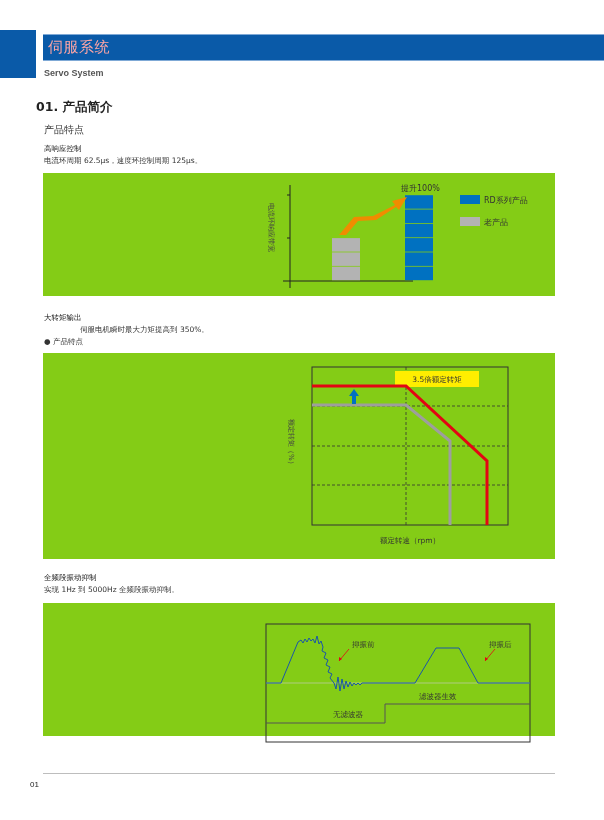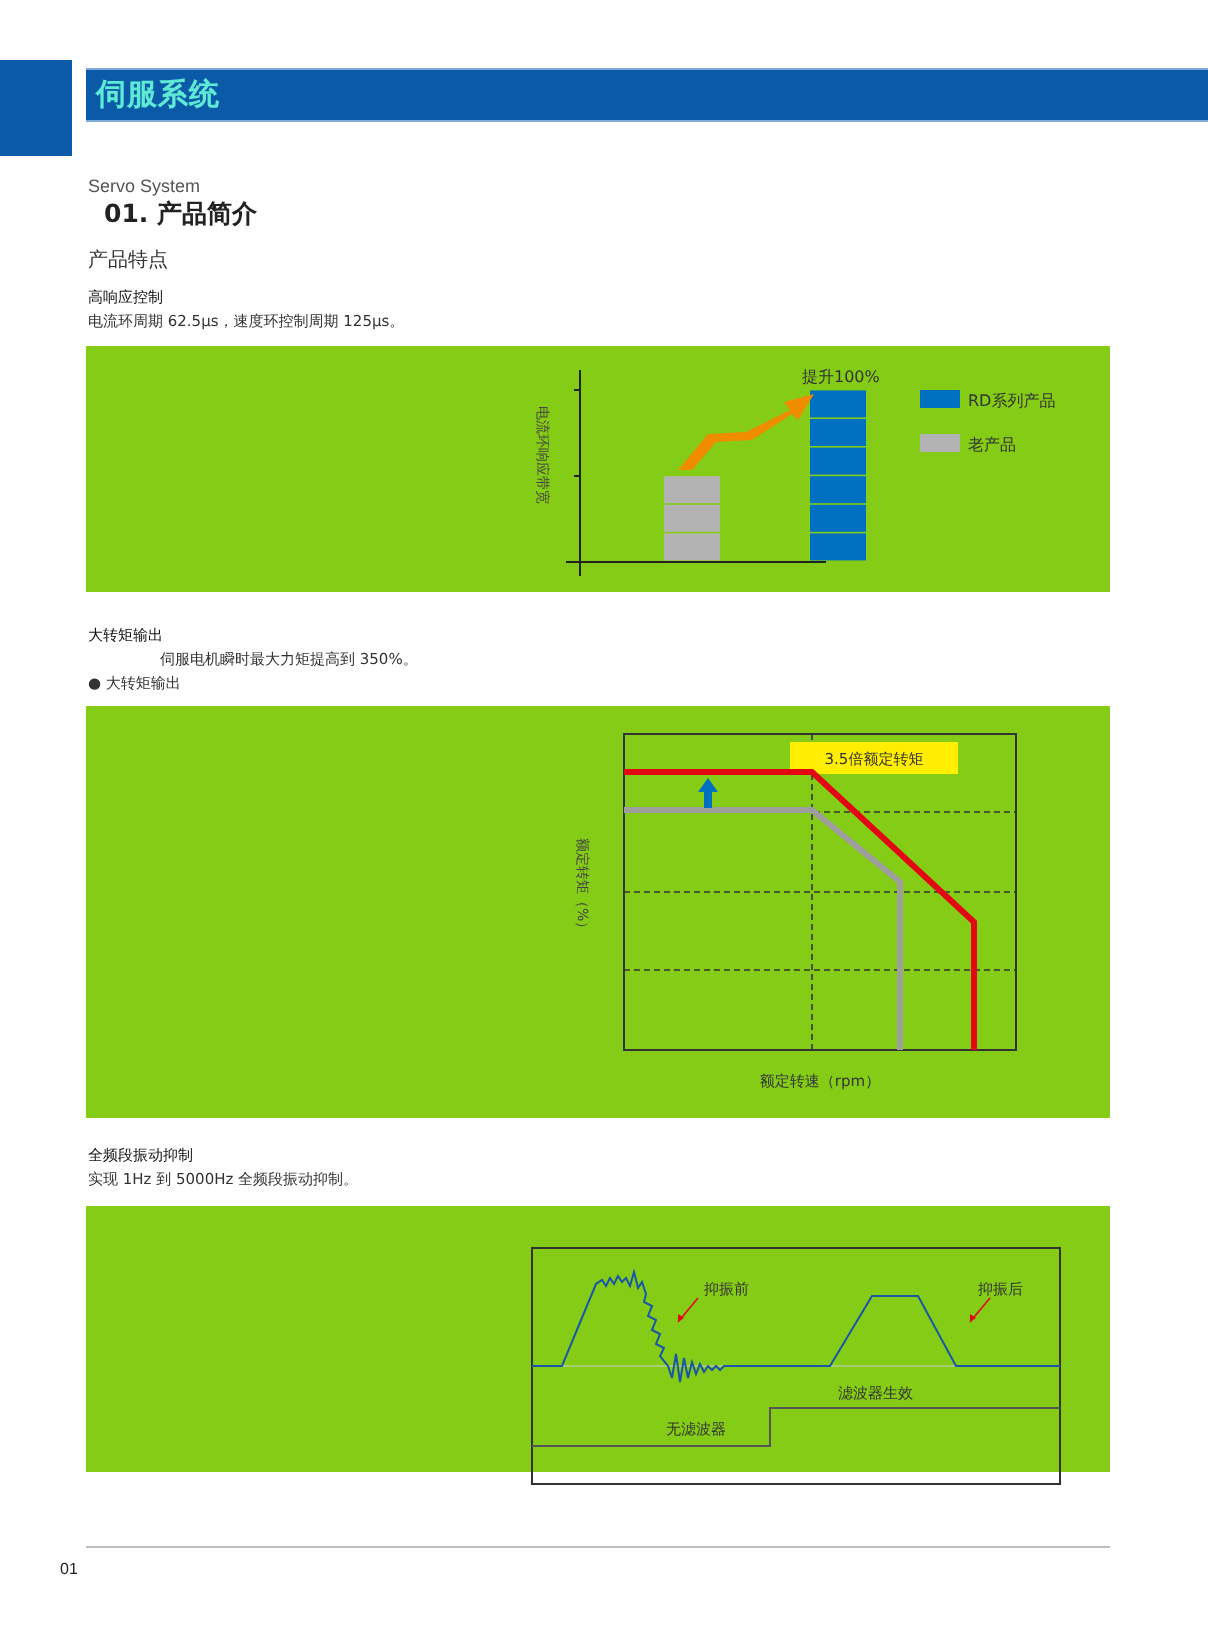--- a/index.html
+++ b/index.html
@@ -1,24 +1,24 @@
 <!DOCTYPE html>
 <html><head>
 <meta charset="utf-8">
 <style>
   * { box-sizing: border-box; margin: 0; padding: 0; }
   html, body { width: 604px; height: 820px; background: #ffffff; overflow: hidden; }
   body { position: relative; font-family: "DejaVu Sans", "Liberation Sans", sans-serif; color: #333; }
 
   .left-block { position: absolute; left: 0; top: 30px; width: 36px; height: 48px; background: #0a5aa8; }
   .title-bar { position: absolute; left: 43px; top: 34px; width: 561px; height: 27px; background: #0a5aa8; border-top: 1px solid #7fa9d6; border-bottom: 1px solid #7fa9d6; }
-  .title-bar .title { position: absolute; left: 5px; top: 3px; color: #5eead4; font-size: 15px; font-weight: bold; letter-spacing: 0.5px; }
-  .subtitle { position: absolute; left: 44px; top: 68px; font-family: "Liberation Sans", sans-serif; font-size: 9px; color: #555; font-weight: normal; margin-top: 20px; }
+  .title-bar .title { position: absolute; left: 5px; top: 3px; color: #fca5a5; font-size: 15px; font-weight: normal; letter-spacing: 0.5px; }
+  .subtitle { position: absolute; left: 44px; top: 68px; font-family: "Liberation Sans", sans-serif; font-size: 9px; color: #555; font-weight: bold; }
 
-  .section-title { position: absolute; left: 52px; top: 99px; font-size: 12.5px; font-weight: bold; color: #222; }
+  .section-title { position: absolute; left: 36px; top: 99px; font-size: 12.5px; font-weight: bold; color: #222; }
   .section-sub { position: absolute; left: 44px; top: 123px; font-size: 10px; color: #333; }
 
   .feat-title { position: absolute; left: 44px; font-size: 7.5px; font-weight: normal; color: #111; }
   .feat-desc { position: absolute; left: 44px; font-size: 7.5px; color: #333; }
 
   .panel { position: absolute; left: 43px; width: 512px; background: #84cc16; }
 
   svg text { font-family: "DejaVu Sans", "Liberation Sans", sans-serif; }
 
   .footer-line { position: absolute; left: 43px; top: 773px; width: 512px; height: 1px; background: #bdbdbd; }
@@ -69,21 +69,21 @@
 
     <rect x="417" y="22" width="20" height="9" fill="#0071c1"></rect>
     <text id="c1-leg0" x="441" y="30" font-size="8" fill="#333">RD系列产品</text>
     <rect x="417" y="44" width="20" height="9" fill="#b3b3b3"></rect>
     <text id="c1-leg1" x="441" y="52" font-size="8" fill="#333">老产品</text>
   </svg>
 </div>
 
 <div class="feat-title" style="top:313px;text-align:right;">大转矩输出</div>
 <div class="feat-desc" style="top:325px;margin-left:36px;">伺服电机瞬时最大力矩提高到 350%。</div>
-<div class="feat-desc" style="top:337px;">● 大转矩输出</div>
+<div class="feat-desc" style="top:337px;">● 产品特点</div>
 
 <div class="panel" style="top:353px;height:206px;">
   <svg width="512" height="206" viewBox="0 0 512 206">
     <rect x="269" y="14" width="196" height="158" fill="none" stroke="#333" stroke-width="1"></rect>
 
     <g stroke="#333" stroke-width="0.8" stroke-dasharray="3,2">
       <line x1="269" y1="53" x2="465" y2="53"></line>
       <line x1="269" y1="93" x2="465" y2="93"></line>
       <line x1="269" y1="132" x2="465" y2="132"></line>
       <line x1="363" y1="14" x2="363" y2="172"></line>

